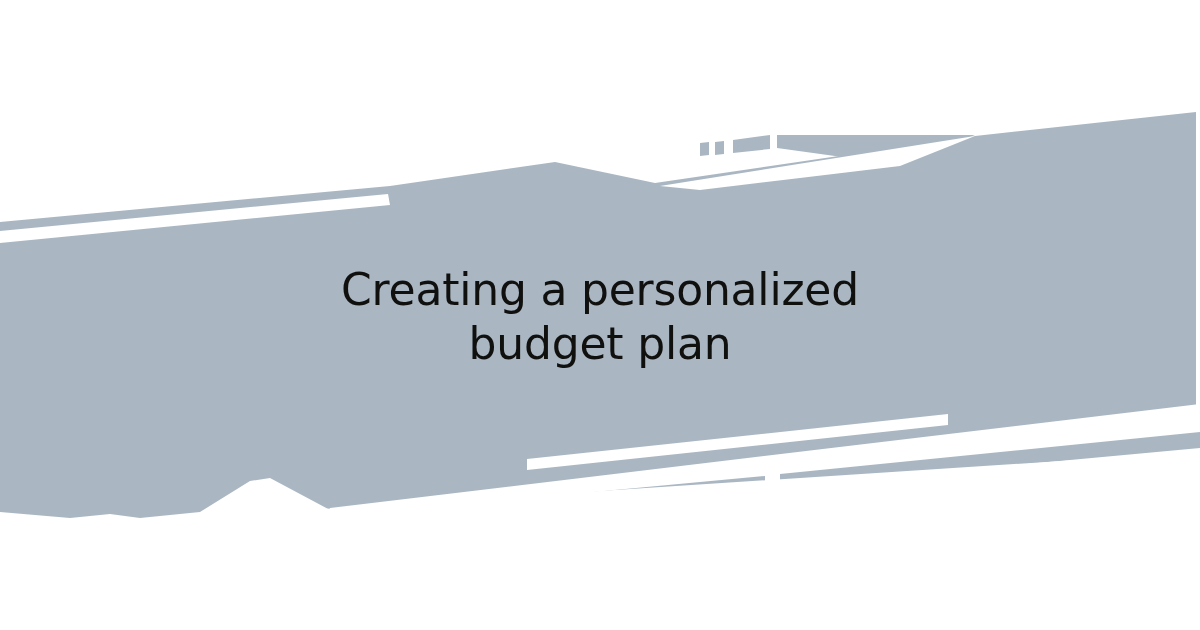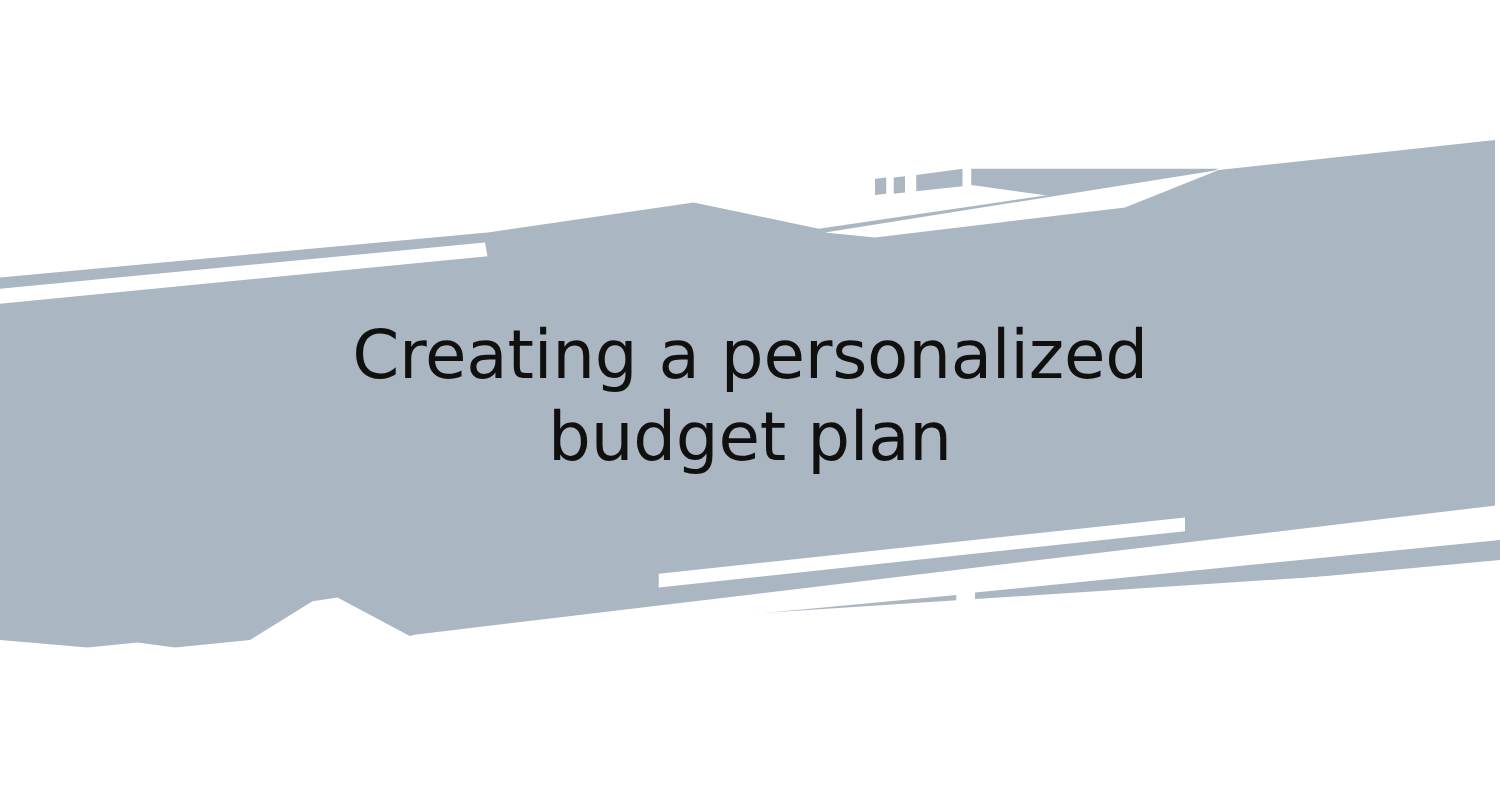--- a/index.html
+++ b/index.html
@@ -35,21 +35,21 @@
     height: 630px;
     display: flex;
     align-items: center;
     justify-content: center;
     pointer-events: none;
   }
   #banner-title {
     width: 640px;
     text-align: center;
     font-family: "DejaVu Sans", sans-serif;
-    font-size: 54px;
+    font-size: 44px;
     line-height: 1.22;
     font-weight: 400;
     color: #10100f;
     letter-spacing: -0.2px;
     margin: 16px;
     padding: 0;
     white-space: pre-line;
     transform: translateY(2px);
   }
 </style>

